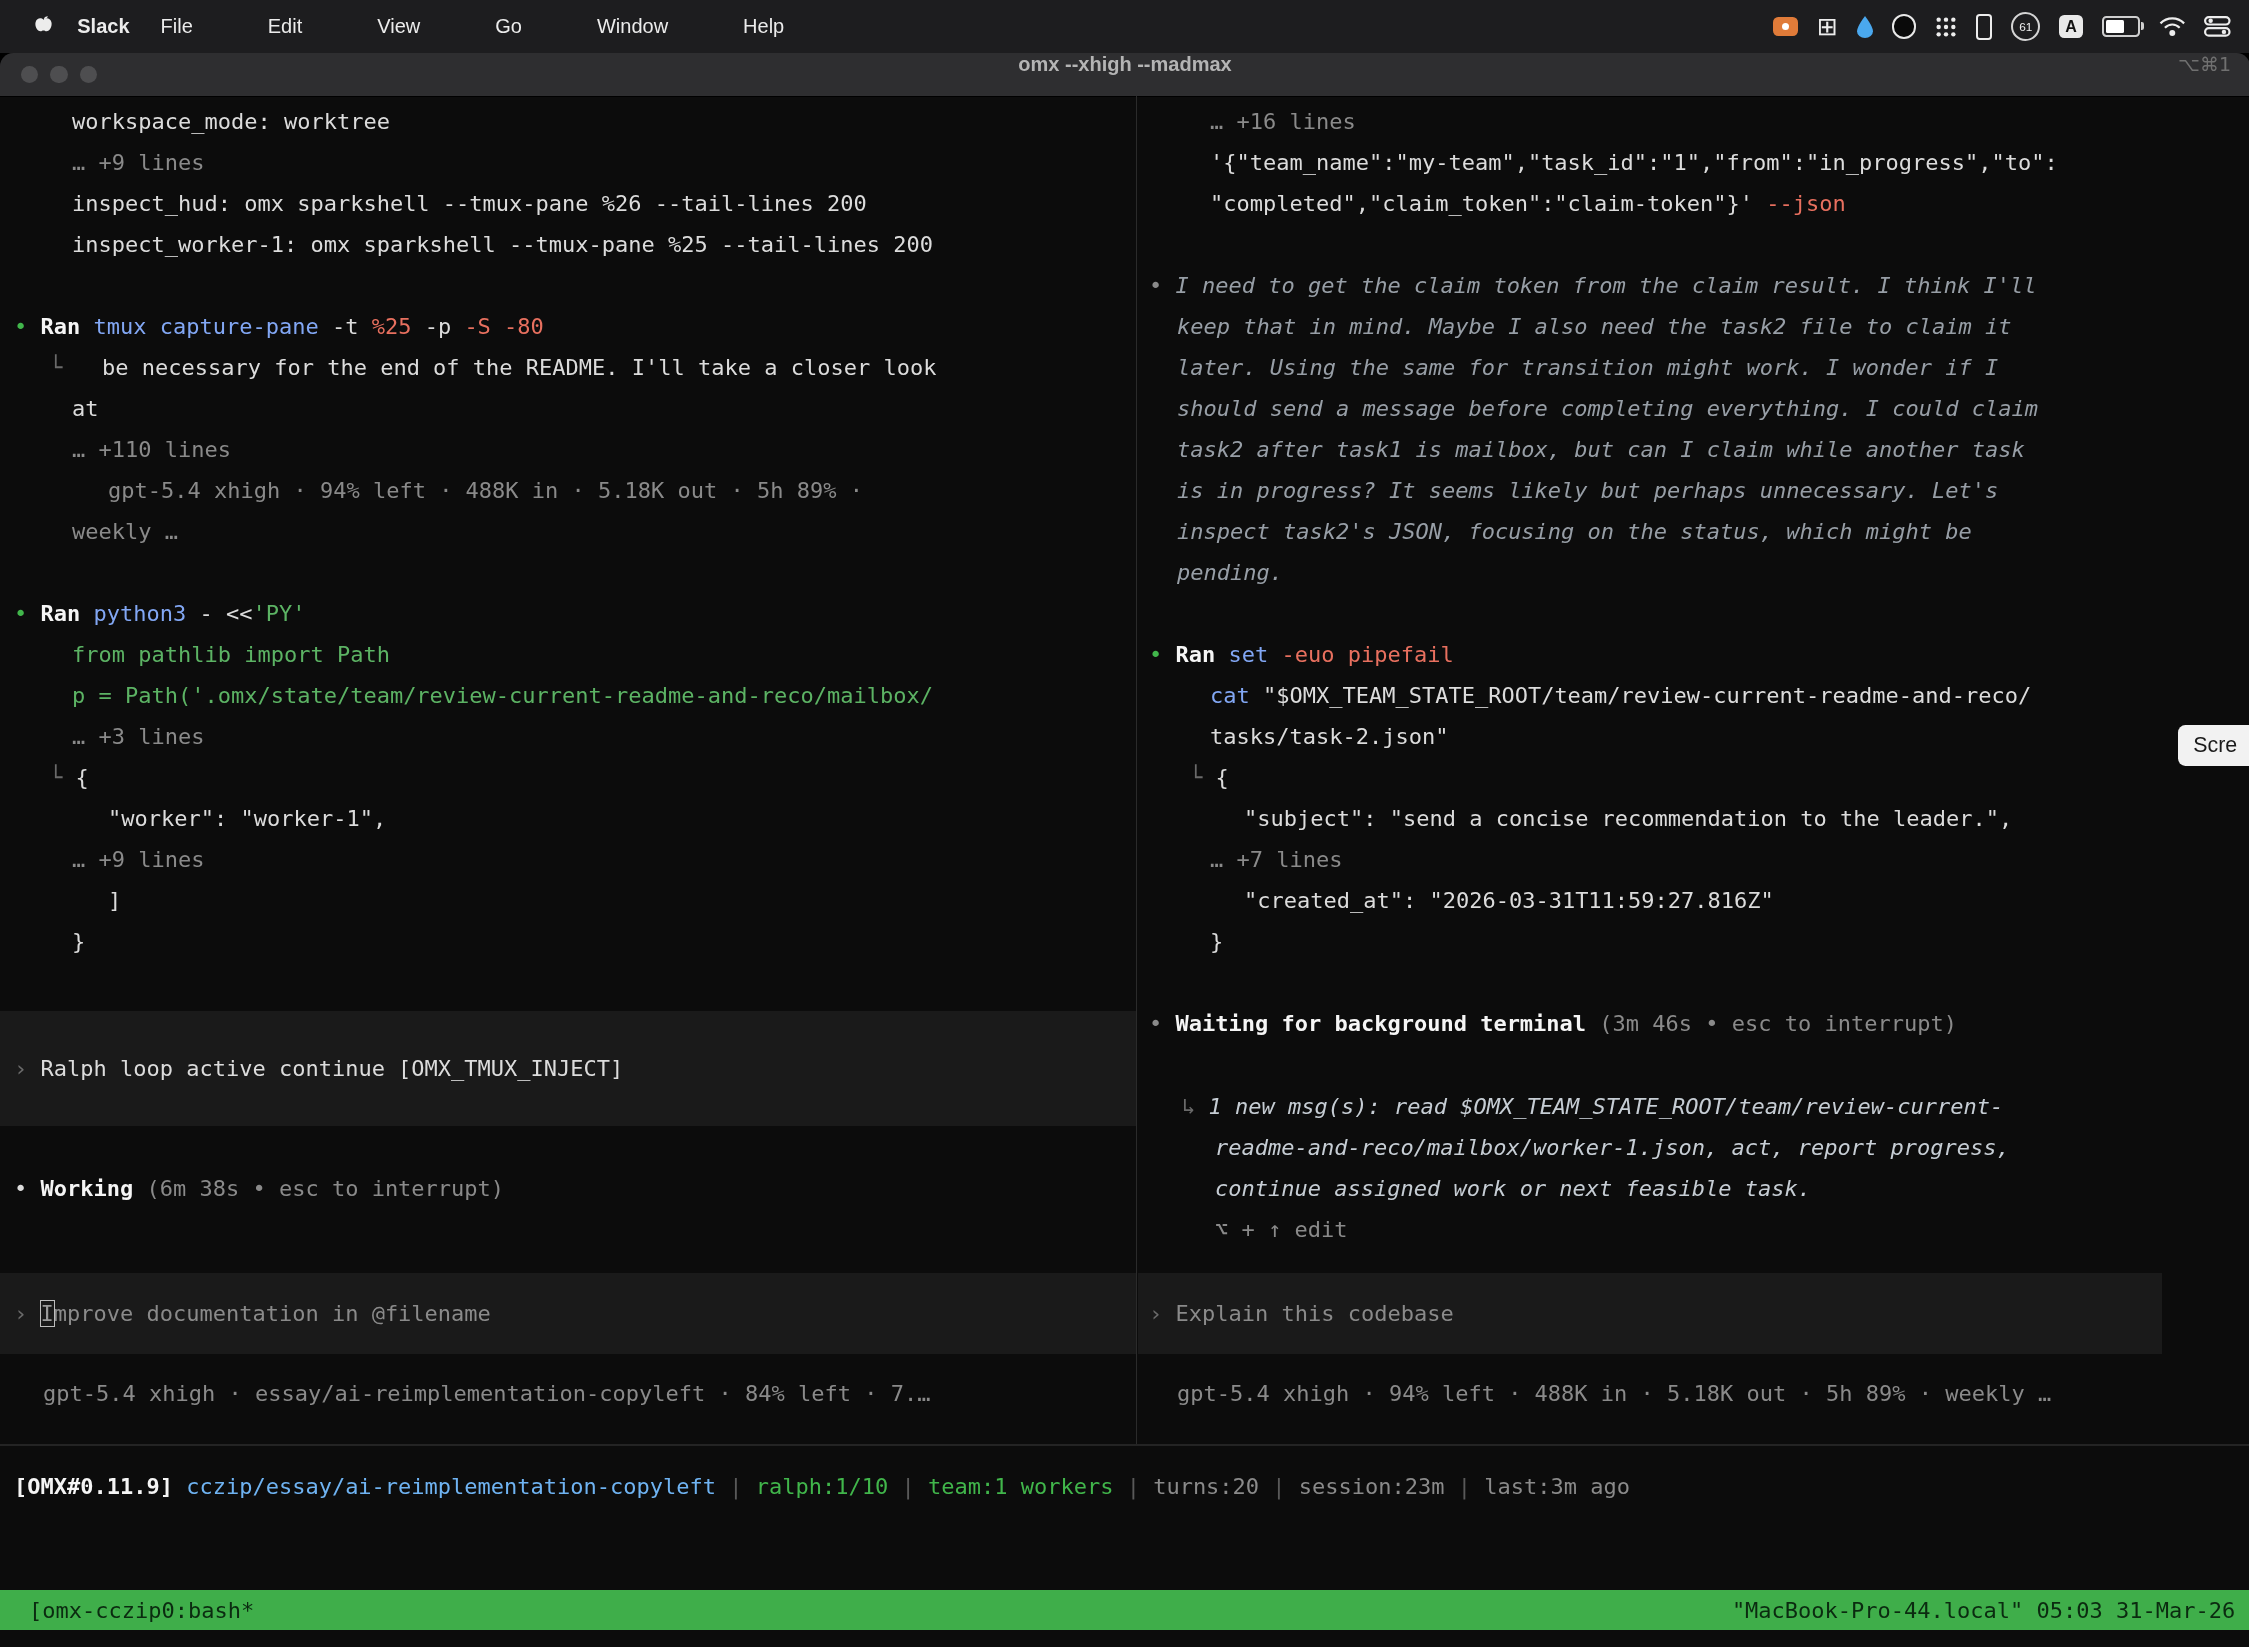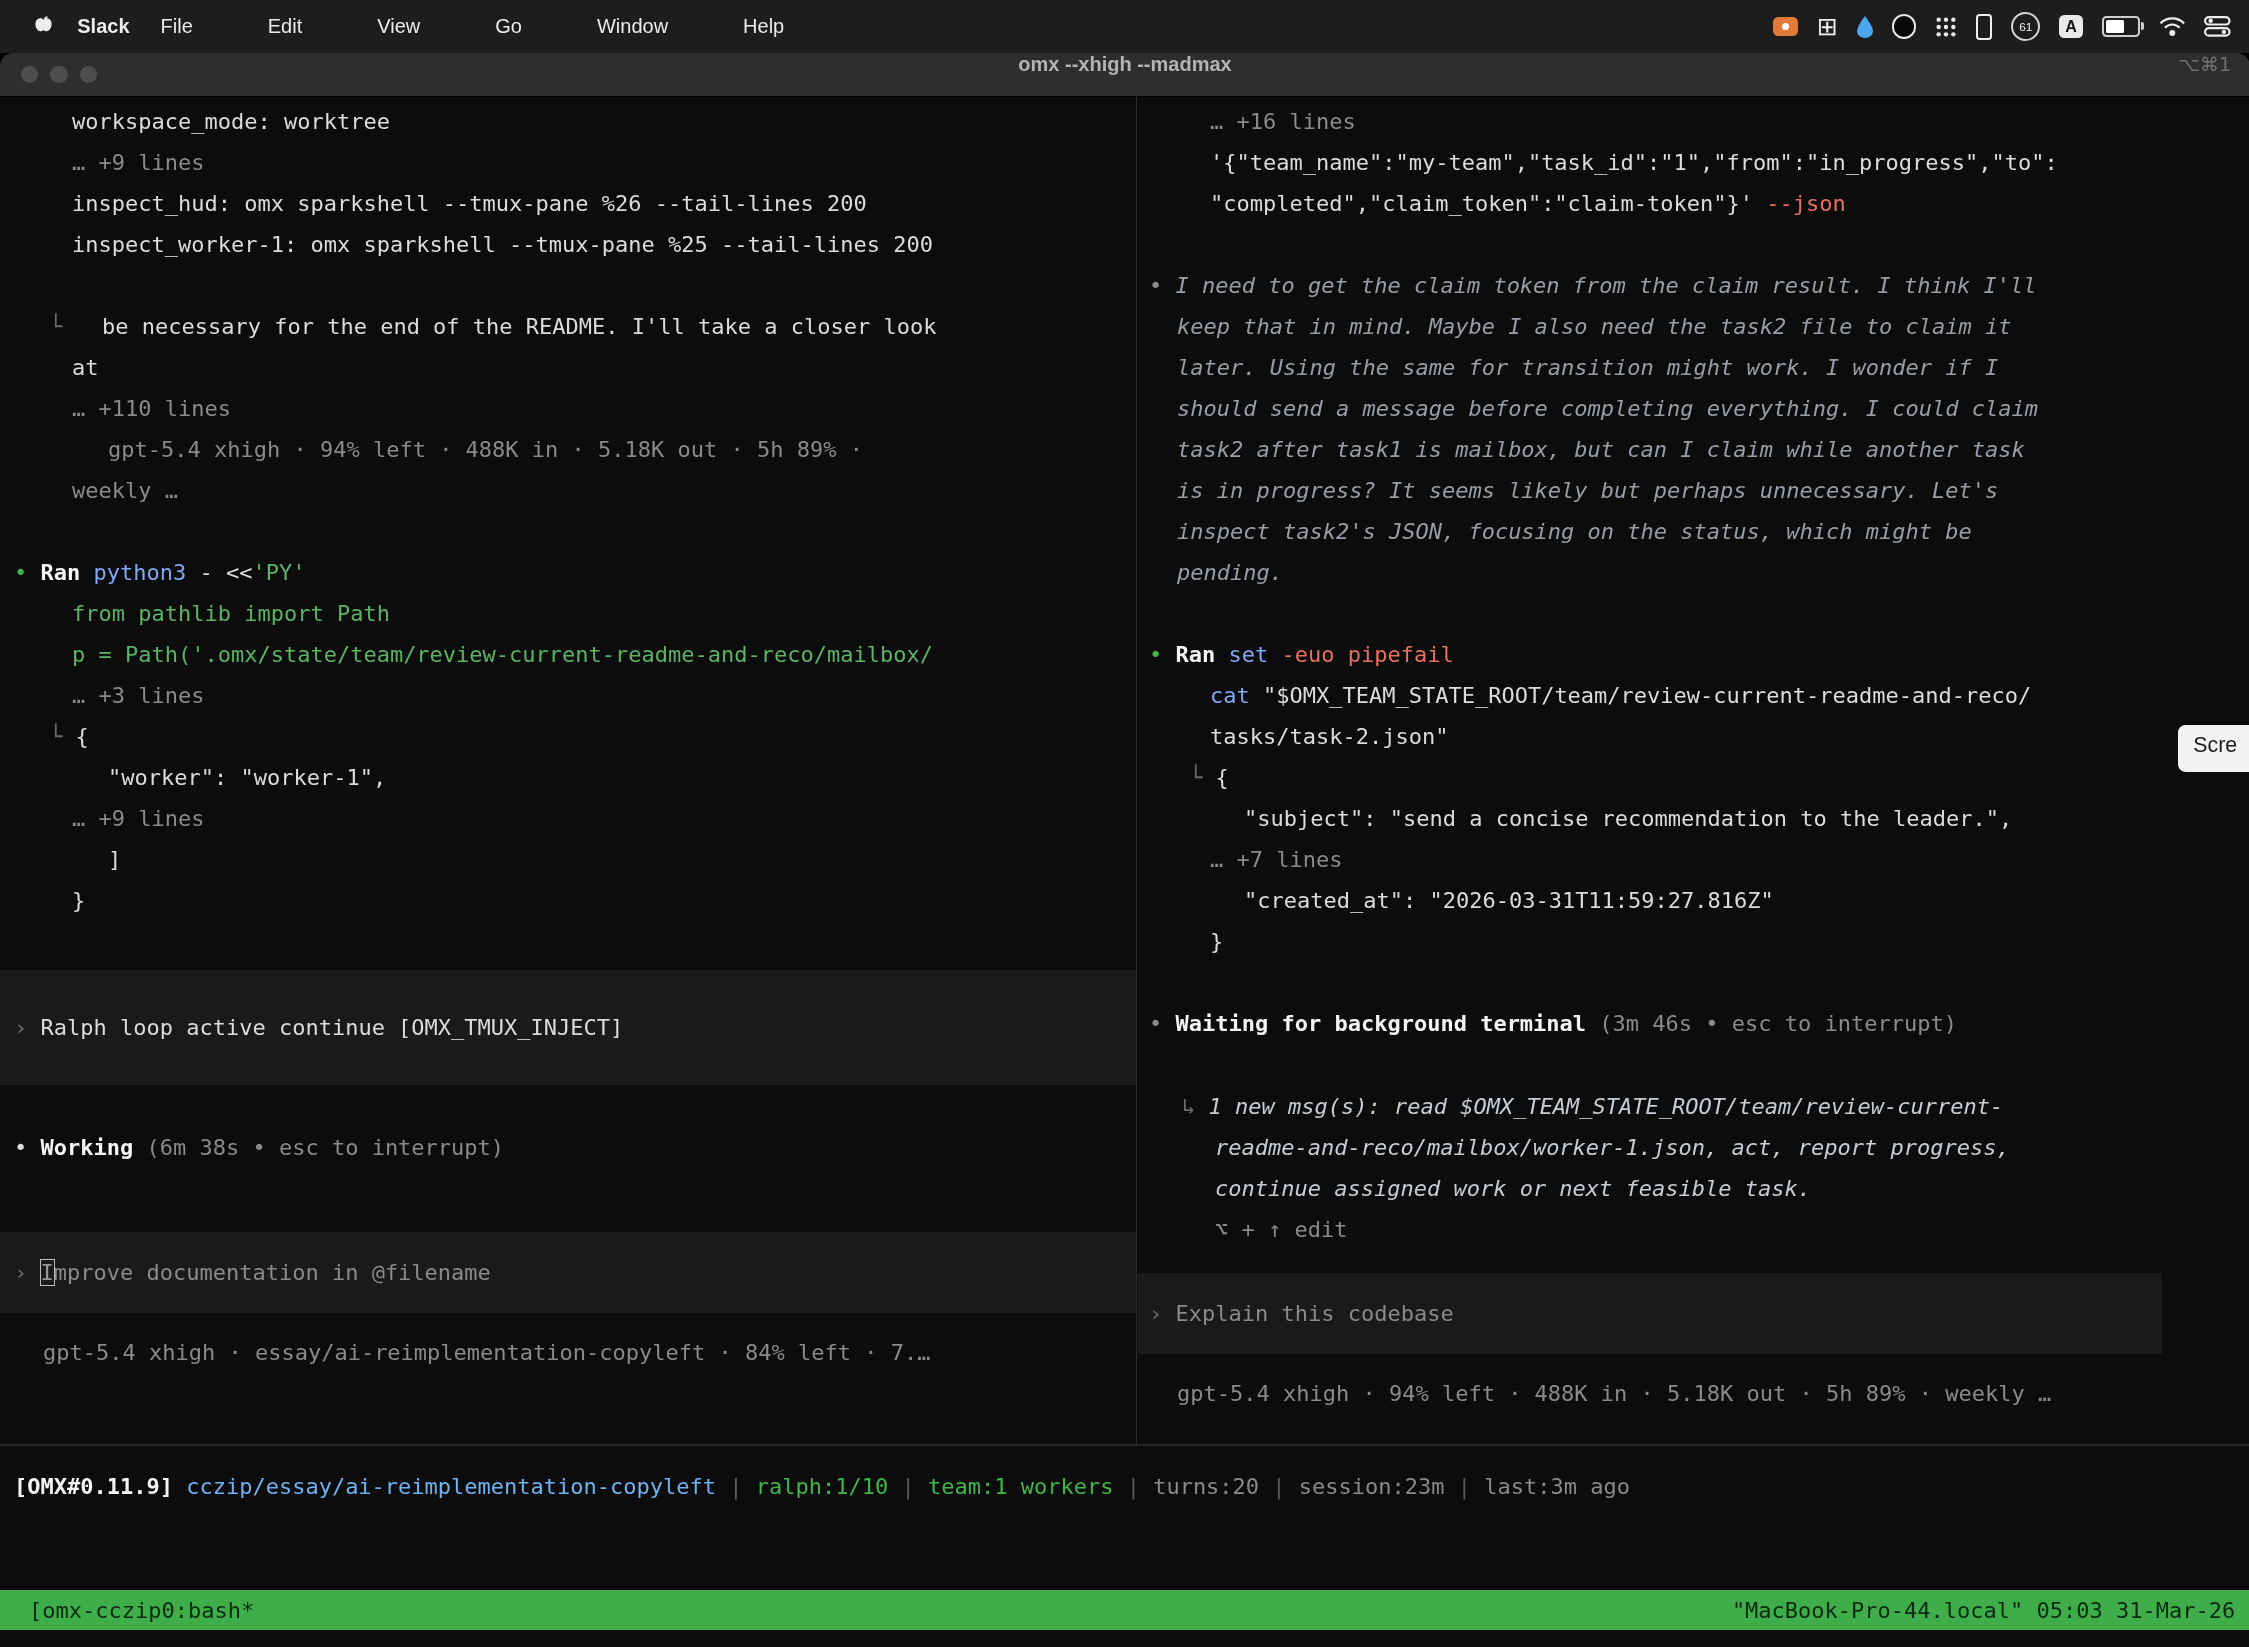--- a/index.html
+++ b/index.html
@@ -35,21 +35,21 @@
   .pane-right{left:1138px;width:1024px;}
   .tl{height:41px;line-height:41px;font-size:22px;white-space:pre;color:#dcdcdc;overflow:hidden;}
   .band{background:#1a1a1a;}
   .hsep{position:absolute;top:1391px;left:0;width:100%;height:1.5px;background:#242424;}
   .omx-line{position:absolute;top:1413px;left:0;width:100%;}
   
   .tmuxbar{position:absolute;top:1537px;left:0;width:100%;height:40px;background:#3fae4a;color:#0b2b10;display:flex;align-items:center;font-size:22px;}
   .tmux-left{padding-left:29px;white-space:pre;}
   .tmux-right{margin-left:auto;padding-right:14.8px;white-space:pre;}
   
-  .scre{position:absolute;top:725px;right:0;height:47px;line-height:41px;background:#f2f2f2;color:#1a1a1a;border-radius:7.4px 0 0 7.4px;padding:0 11.8px 0 14.8px;font-family:"Liberation Sans",sans-serif;font-size:21.4px;z-index:8;}
+  .scre{position:absolute;top:725px;right:0;height:41px;line-height:41px;background:#f2f2f2;color:#1a1a1a;border-radius:7.4px 0 0 7.4px;padding:0 11.8px 0 14.8px;font-family:"Liberation Sans",sans-serif;font-size:21.4px;z-index:8;}
   
   .c-w{color:#dcdcdc}
   .c-b{color:#f5f5f5;font-weight:bold}
   .c-dim{color:#8a8a8a}
   .c-dim2{color:#6a6a6a}
   .c-cmd{color:#82a7f4}
   .c-red{color:#e8705f}
   .c-grn{color:#5cb364}
   .c-bulg{color:#41b64b}
   .c-it{color:#979ea6;font-style:italic}
@@ -159,20 +159,21 @@
     <div class="wtitle">omx --xhigh --madmax</div>
     <div class="wshortcut">⌥⌘1</div>
   </div>
 
   <div class="pane pane-left">
       <div class="tl" style="padding-left: 72px;"><span class="c-w">workspace_mode: worktree</span></div>
       <div class="tl" style="padding-left: 72px;"><span class="c-dim">… +9 lines</span></div>
       <div class="tl" style="padding-left: 72px;"><span class="c-w">inspect_hud: omx sparkshell --tmux-pane %26 --tail-lines 200</span></div>
       <div class="tl" style="padding-left: 72px;"><span class="c-w">inspect_worker-1: omx sparkshell --tmux-pane %25 --tail-lines 200</span></div>
       <div style="height: 41px;"></div>
+      <div class="tl" style="padding-left: 14px;"><span class="c-bulg">• </span><span class="c-b">Ran </span><span class="c-cmd">tmux capture-pane</span><span class="c-w"> -t </span><span class="c-red">%25</span><span class="c-w"> -p </span><span class="c-red">-S -80</span></div>
       <div class="tl" style="padding-left: 49px;"><span class="c-dim2">└ </span><span class="c-w">  be necessary for the end of the README. I'll take a closer look</span></div>
       <div class="tl" style="padding-left: 72px;"><span class="c-w">at</span></div>
       <div class="tl" style="padding-left: 72px;"><span class="c-dim">… +110 lines</span></div>
       <div class="tl" style="padding-left: 108px;"><span class="c-dim">gpt-5.4 xhigh · 94% left · 488K in · 5.18K out · 5h 89% ·</span></div>
       <div class="tl" style="padding-left: 72px;"><span class="c-dim">weekly …</span></div>
       <div style="height: 41px;"></div>
       <div class="tl" style="padding-left: 14px;"><span class="c-bulg">• </span><span class="c-b">Ran </span><span class="c-cmd">python3</span><span class="c-w"> - &lt;&lt;</span><span class="c-grn">'PY'</span></div>
       <div class="tl" style="padding-left: 72px;"><span class="c-grn">from pathlib import Path</span></div>
       <div class="tl" style="padding-left: 72px;"><span class="c-grn">p = Path('.omx/state/team/review-current-readme-and-reco/mailbox/</span></div>
       <div class="tl" style="padding-left: 72px;"><span class="c-dim">… +3 lines</span></div>

